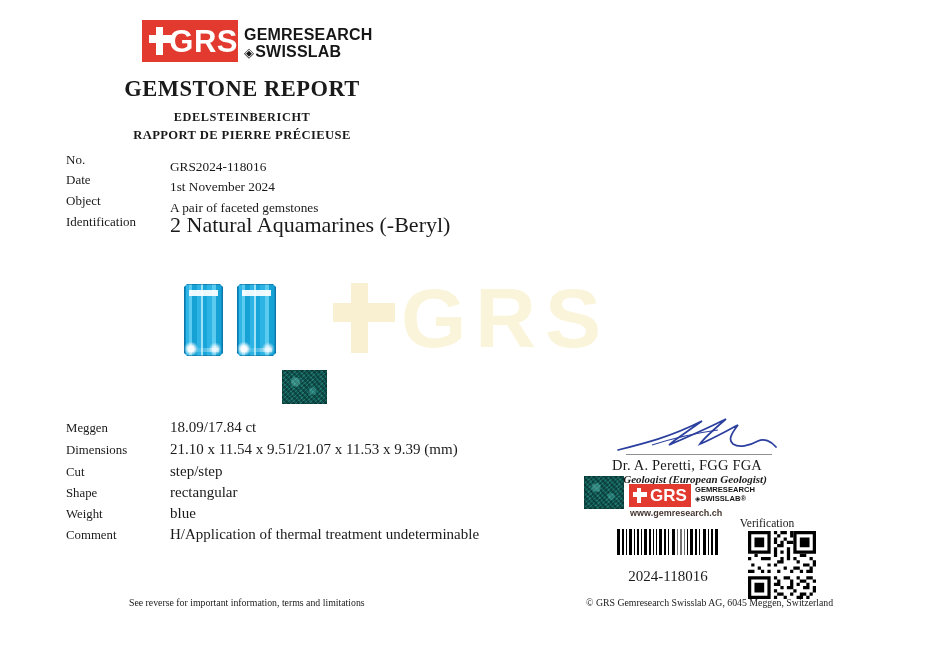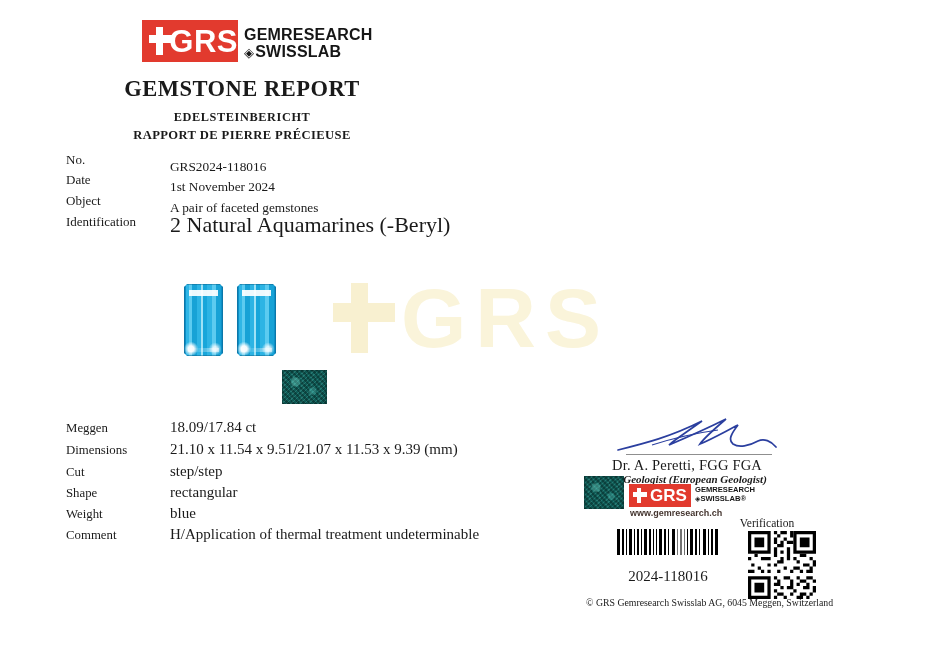--- a/index.html
+++ b/index.html
@@ -239,15 +239,16 @@
       M0 24h3v3h-3z M6 21h3v3h-3z M12 24h6v3h-6z M3 30h3v3h-3z M9 33h3v3h-3z M0 36h6v3h-6z M12 36h3v3h-3z
       M24 21h3v3h-3z M30 24h3v3h-3z M27 27h6v3h-6z M36 21h3v6h-3z M42 24h3v3h-3z M48 21h6v3h-6z M57 24h3v3h-3z
       M45 27h3v3h-3z M51 30h6v3h-6z M24 30h3v3h-3z M33 33h3v3h-3z M42 33h6v3h-6z M57 33h3v3h-3z M27 36h3v3h-3z
       M39 36h3v3h-3z M48 36h3v3h-3z M60 27h3v6h-3z M54 36h6v3h-6z
       M24 42h3v3h-3z M33 42h6v3h-6z M45 42h3v3h-3z M54 42h6v3h-6z M27 45h3v3h-3z M39 45h3v6h-3z M48 45h6v3h-6z
       M60 45h3v3h-3z M24 48h6v3h-6z M45 48h3v3h-3z M54 48h3v3h-3z M30 51h3v3h-3z M36 51h6v3h-6z M51 51h6v3h-6z
       M60 51h3v6h-3z M24 54h3v3h-3z M42 54h3v3h-3z M48 57h6v3h-6z M27 57h6v3h-6z M39 57h3v3h-3z M57 57h3v3h-3z
       M24 60h3v3h-3z M33 60h3v3h-3z M45 60h6v3h-6z M54 60h3v3h-3z"></path>
   </svg>
 
+  <div class="footer-left">See reverse for important information, terms and limitations</div>
   <div class="footer-right">© GRS Gemresearch Swisslab AG, 6045 Meggen, Switzerland</div>
 
 </div>
 
 </body></html>

